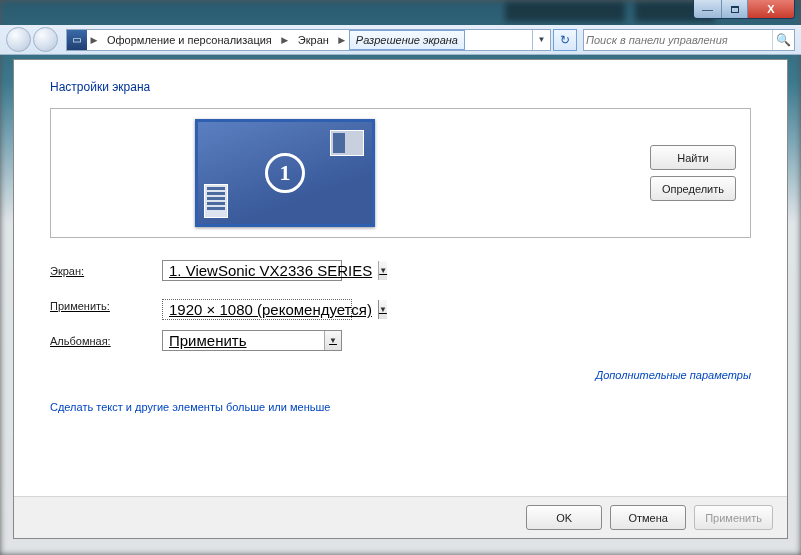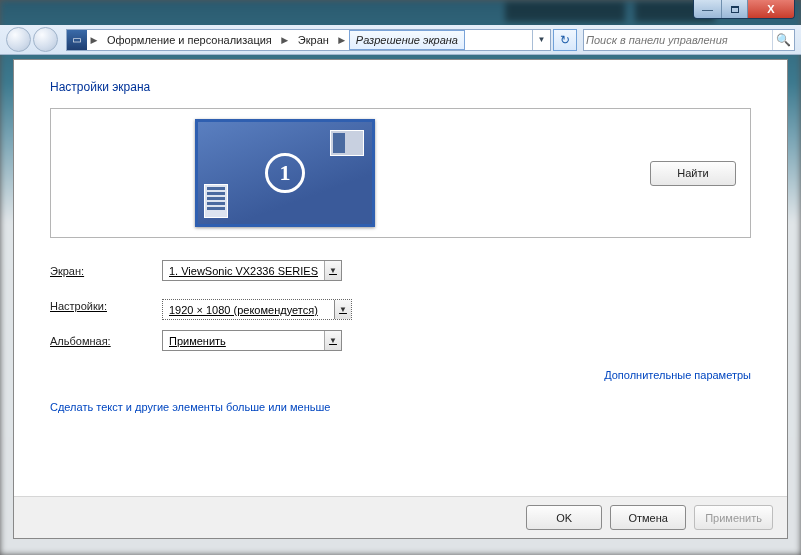--- a/index.html
+++ b/index.html
@@ -99,30 +99,30 @@
     display:flex; align-items:center; justify-content:center; color:#222;
   }
   .btn.disabled{color:#9a9a9a; border-color:#bdbdbd;}
 
   .form-row { display:flex; align-items:center; margin-bottom:10px; font-size:11px;text-decoration:underline; }
   .form-row label { width:112px; color:#222; }
   .combo {
     min-width:180px; height:21px; border:1px solid #8a8a8a;
     display:flex; align-items:center; background:#fff;
   }
-  .combo .val { flex:1; padding:0 6px; font-size:11px; white-space:nowrap; }
+  .combo .val { flex:1; padding:0 6px; font-size:15px; white-space:nowrap; }
   .combo .caret {
     width:17px; height:100%; border-left:1px solid #a8a8a8;
     background:linear-gradient(#f8f8f8,#e2e2e2);
     display:flex; align-items:center; justify-content:center; font-size:8px; color:#333;
   }
   .combo.dotted { border:1px dotted #666;margin-top:8px; }
   .combo.dotted .caret{border-left:1px solid #8a8a8a;}
 
-  .linkrow { text-align:right; margin-top:14px; }
+  .linkrow { text-align:right; margin-top:14px;font-style:italic; }
   .linkrow a, .links a { color:#0046c0; font-size:11px; text-decoration:none; }
   .links { margin-top:18px; display:flex; flex-direction:column; gap:0; }
 
   .footer {
     height:42px; background:#f0f0f0; border-top:1px solid #d6d6d6;
     display:flex; align-items:center; justify-content:flex-end; gap:8px; padding:0 14px;
   }
   .footer .btn{min-width:76px;}
 </style>
 </head>
@@ -169,32 +169,33 @@
     <h1 class="title">Настройки экрана</h1>
 
     <div class="monitor-frame">
       <div class="mon-preview">
         <div class="mon-mini1"></div>
         <div class="mon-mini2"></div>
         <div class="num">1</div>
       </div>
       <div class="side-btns">
         <div class="btn">Найти</div>
+        <div class="btn">Определить</div>
       </div>
     </div>
 
     <div class="form-row">
       <label>Экран:</label>
       <div class="combo" style="width:180px">
         <span class="val">1. ViewSonic VX2336 SERIES</span>
         <span class="caret">▼</span>
       </div>
     </div>
     <div class="form-row">
-      <label>Настройки:</label>
+      <label>Применить:</label>
       <div class="combo dotted" style="width:190px">
         <span class="val">1920 × 1080 (рекомендуется)</span>
         <span class="caret">▼</span>
       </div>
     </div>
     <div class="form-row">
       <label>Альбомная:</label>
       <div class="combo" style="width:180px">
         <span class="val">Применить</span>
         <span class="caret">▼</span>

